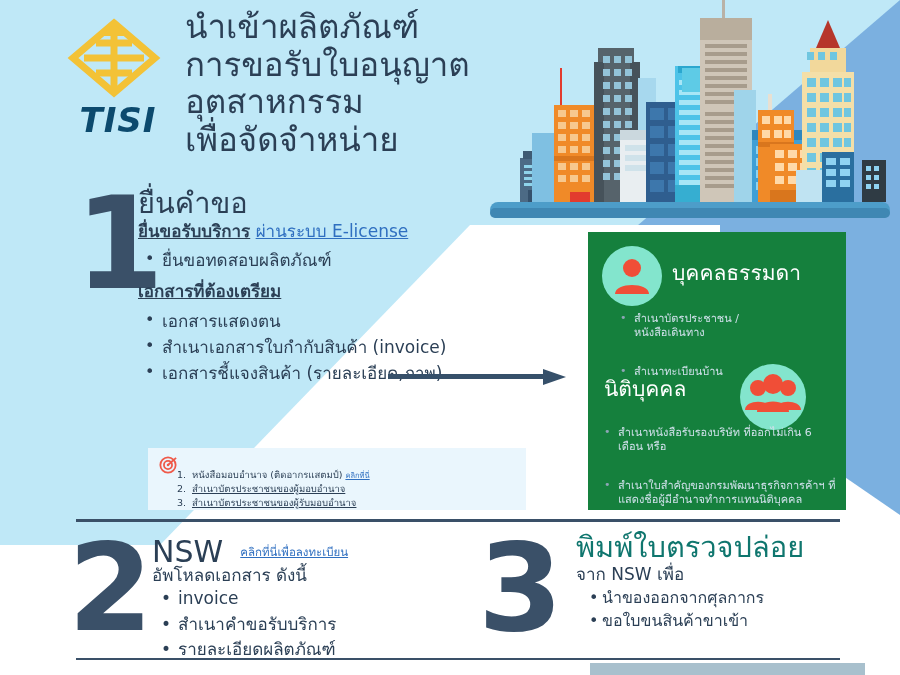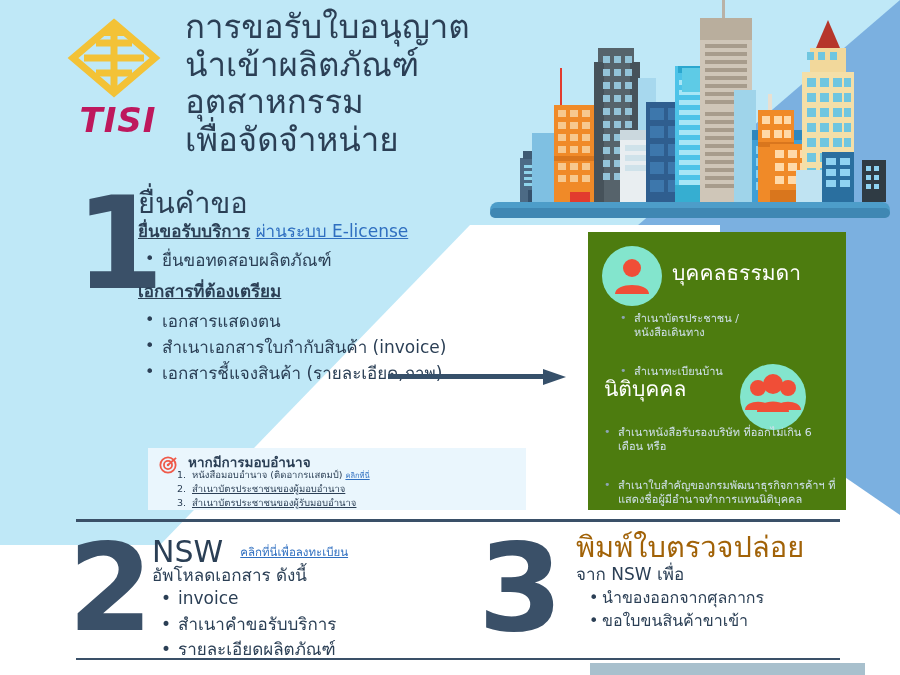--- a/index.html
+++ b/index.html
@@ -40,21 +40,21 @@
   }
 
   
   .city{position:absolute;left:470px;top:0;width:430px;height:232px;z-index:3;}
 
   
   .logo-wrap{position:absolute;left:58px;top:18px;width:120px;height:125px;z-index:6;}
   .logo-mark{position:absolute;left:8px;top:0;width:96px;height:80px;}
   .logo-text{
     position:absolute;left:0;top:82px;width:120px;text-align:center;
-    color:#be185d;font-size:34px;font-weight:bold;letter-spacing:1px;
+    color:#0c4a6e;font-size:34px;font-weight:bold;letter-spacing:1px;
     font-family:"DejaVu Sans","Liberation Sans",sans-serif;
     font-style:italic;
   }
 
   
   .title{
     position:absolute;left:185px;top:8px;width:330px;z-index:6;
     color:#2b3f55;font-size:33px;line-height:1.14;font-weight:400;
   }
   .title div{white-space:nowrap;}
@@ -91,21 +91,21 @@
   .note li:before{content:counter(n) ".";position:absolute;left:-15px;}
   .note .lnk{color:#2f6fc0;text-decoration:underline;font-size:7.5px;}
   .note .ul{text-decoration:underline;}
 
   
   .arrow{position:absolute;left:388px;top:368px;width:180px;height:18px;z-index:6;}
 
   
   .panel{
     position:absolute;left:588px;top:232px;width:258px;height:278px;
-    background:#4d7c0f;z-index:5;
+    background:#15803d;z-index:5;
   }
   .panel .ic{position:absolute;border-radius:50%;background:#83e5cd;}
   .ic-person{left:14px;top:14px;width:60px;height:60px;}
   .ic-group{left:152px;top:132px;width:66px;height:66px;}
   .panel .ph{position:absolute;left:84px;top:24px;font-size:21px;color:#ffffff;}
   .panel .jh{position:absolute;left:16px;top:140px;font-size:21px;color:#ffffff;}
   .panel ul{margin:0;padding:0;list-style:none;position:absolute;}
   .panel-ul1{left:30px;top:56px;width:180px;}
   .panel-ul2{left:14px;top:170px;width:236px;}
   .panel li{
@@ -124,21 +124,21 @@
   .s2 .h{font-size:30px;color:#2b3f55;display:inline-block;vertical-align:middle;
          font-family:"DejaVu Sans","Liberation Sans",sans-serif;font-weight:400;}
   .s2 .lnk{font-size:11.5px;color:#2f6fc0;text-decoration:underline;margin-left:12px;vertical-align:middle;margin-top:38px;}
   .s2 .sub{font-size:17px;color:#2b3f55;line-height:1.2;margin-top:-4px;}
   .s2 ul{margin:1px 0 0 0;padding-left:26px;list-style:none;}
   .s2 li{font-size:17px;line-height:1.5;color:#2b3f55;position:relative;white-space:nowrap;}
   .s2 li:before{content:"\2022";position:absolute;left:-17px;top:0;}
 
   
   .s3{position:absolute;left:576px;top:532px;width:320px;z-index:6;}
-  .s3 .h{font-size:29px;color:#a16207;line-height:1.05;}
+  .s3 .h{font-size:29px;color:#0f766e;line-height:1.05;}
   .s3 .sub{font-size:17px;color:#2b3f55;line-height:1.3;margin-top:1px;}
   .s3 ul{margin:0;padding-left:26px;list-style:none;}
   .s3 li{font-size:16px;line-height:1.45;color:#2b3f55;position:relative;white-space:nowrap;}
   .s3 li:before{content:"\2022";position:absolute;left:-13px;top:0;}
 </style>
 </head>
 <body>
 
 <div id="root">
 
@@ -414,22 +414,22 @@
         <path d="M18 40 L78 40"></path>
         <path d="M30 25 L66 25"></path>
         <path d="M30 55 L66 55"></path>
       </g>
       <polygon points="48,5 60,18 36,18" fill="#f3c236"></polygon>
     </svg>
     <div class="logo-text">TISI</div>
   </div>
 
   <div class="title">
+    <div>นำเข้าผลิตภัณฑ์</div>
     <div>การขอรับใบอนุญาต</div>
-    <div>นำเข้าผลิตภัณฑ์</div>
     <div>อุตสาหกรรม</div>
     <div>เพื่อจัดจำหน่าย</div>
   </div>
 
   <div class="num num1">1</div>
   <div class="s1">
     <div class="head">ยื่นคำขอ</div>
     <div class="sub">
       <span class="u">ยื่นขอรับบริการ</span>
       <span class="lnk">ผ่านระบบ E-license</span>
@@ -450,21 +450,20 @@
     <polygon points="155,1 178,9 155,17" fill="#36506a"></polygon>
   </svg>
 
   <div class="note">
     <svg class="tgt" viewBox="0 0 20 20">
       <circle cx="10" cy="10" r="8.5" fill="none" stroke="#ef5a4a" stroke-width="2"></circle>
       <circle cx="10" cy="10" r="4.5" fill="none" stroke="#ef5a4a" stroke-width="2"></circle>
       <circle cx="10" cy="10" r="1.4" fill="#ef5a4a"></circle>
       <path d="M10 10 L19 2" stroke="#ef5a4a" stroke-width="2" fill="none"></path>
     </svg>
-    <div class="nh">หากมีการมอบอำนาจ</div>
     <ol>
       <li>
         <span>หนังสือมอบอำนาจ (ติดอากรแสตมป์)</span>
         <span class="lnk">คลิกที่นี่</span>
       </li>
       <li><span class="ul">สำเนาบัตรประชาชนของผู้มอบอำนาจ</span></li>
       <li><span class="ul">สำเนาบัตรประชาชนของผู้รับมอบอำนาจ</span></li>
     </ol>
   </div>
 

